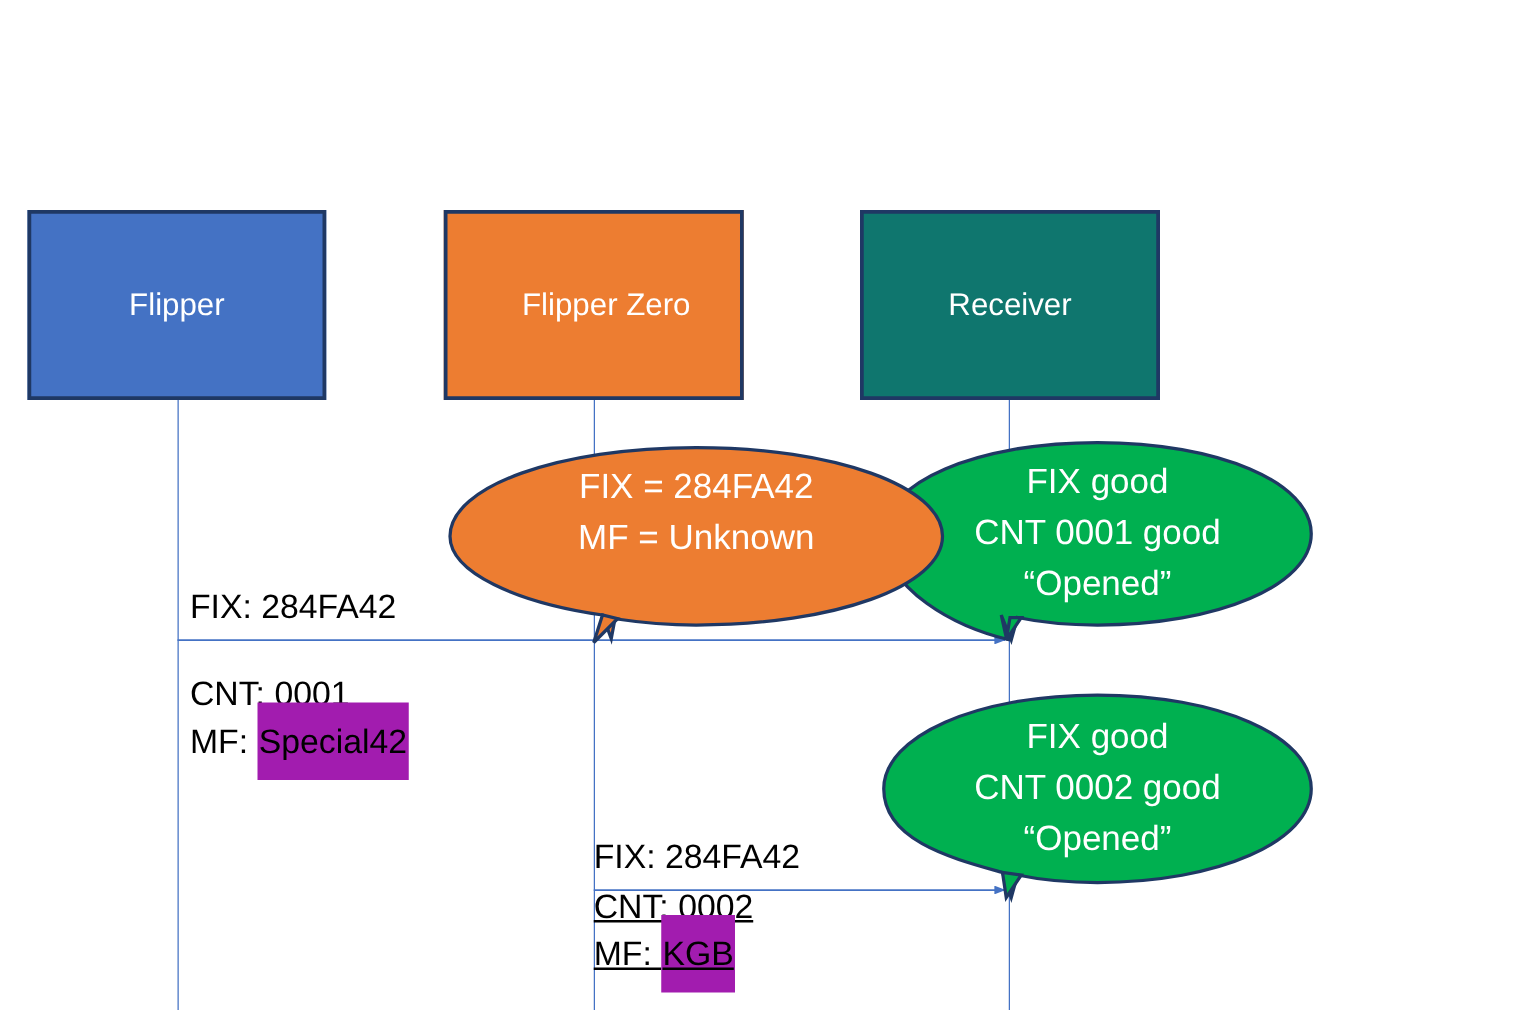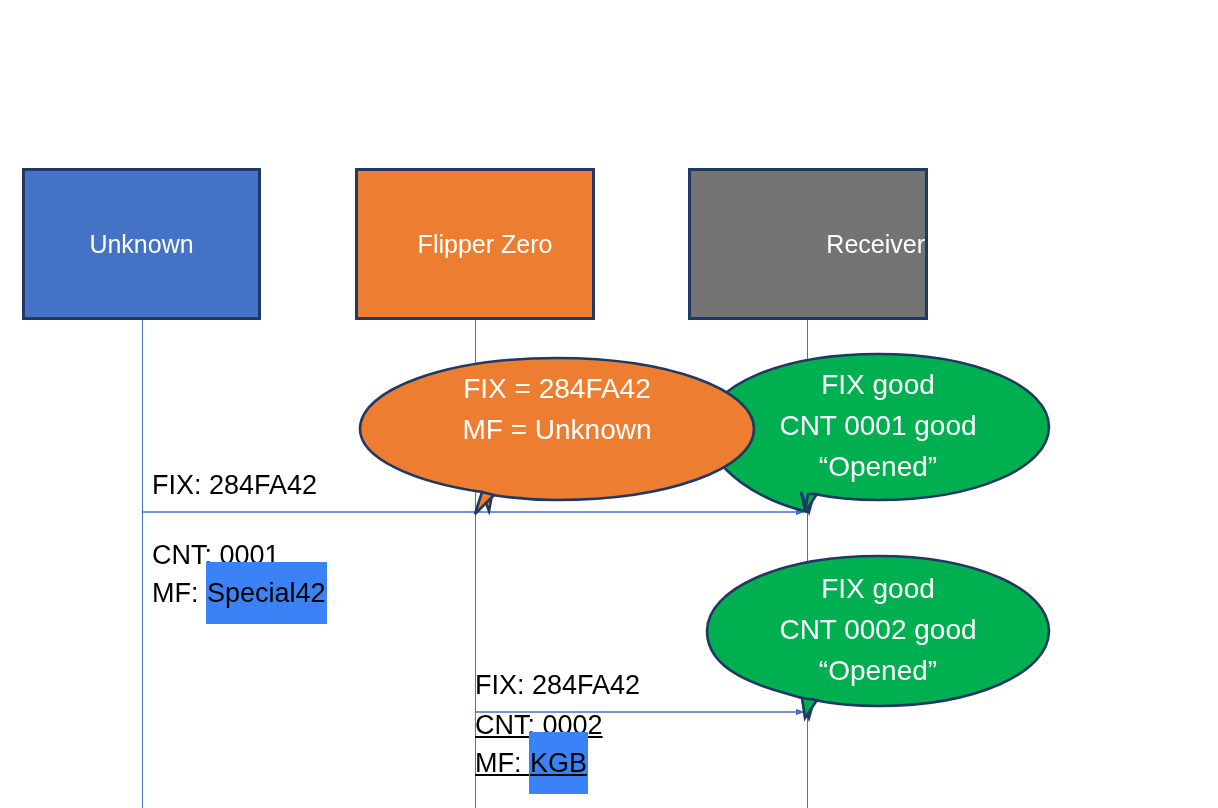--- a/index.html
+++ b/index.html
@@ -75,21 +75,21 @@
   
   .msg-text {
     position: absolute;
     font-size: 27px;
     color: #000000;
     line-height: 38px;
     white-space: nowrap;
   }
   .msg-line { display: block; }
   .hl {
-    background: #3b82f6;
+    background: #a21caf;
     padding: 16px 1px;
   }
   #msg1-top    { left: 152px; top: 466px; }
   #msg1-bottom { left: 152px; top: 536px; }
   #msg2-top    { left: 475px; top: 666px; }
   #msg2-bottom { left: 475px; top: 706px; text-decoration: underline; }
 
   
   .callout {
     position: absolute;
@@ -124,28 +124,28 @@
 <body>
 
 <div id="slide">
 
 
   <div class="lifeline" id="lifeline-remote"></div>
   <div class="lifeline" id="lifeline-flipper"></div>
   <div class="lifeline" id="lifeline-receiver"></div>
 
   <div class="actor-box" id="box-remote" style="background:#4472C4;">
-    <span class="actor-label">Unknown</span>
+    <span class="actor-label">Flipper</span>
   </div>
 
   <div class="actor-box" id="box-flipper" style="background:#ED7D31;">
     <span class="actor-label">Flipper Zero</span>
   </div>
 
-  <div class="actor-box" id="box-receiver" style="background:#737373;justify-content:flex-end;">
+  <div class="actor-box" id="box-receiver" style="background:#0f766e;">
     <span class="actor-label">Receiver</span>
   </div>
 
   <svg id="arrows" viewBox="0 0 1218 808" xmlns="http://www.w3.org/2000/svg">
     <defs>
       <marker id="arrowhead" markerWidth="9" markerHeight="7" refX="8.5" refY="3.5" orient="auto" markerUnits="userSpaceOnUse">
         <path d="M0,0 L9,3.5 L0,7 z" fill="#4472C4"></path>
       </marker>
     </defs>
     <line x1="142" y1="512" x2="804" y2="512" stroke="#4472C4" stroke-width="1.4" marker-end="url(#arrowhead)"></line>

